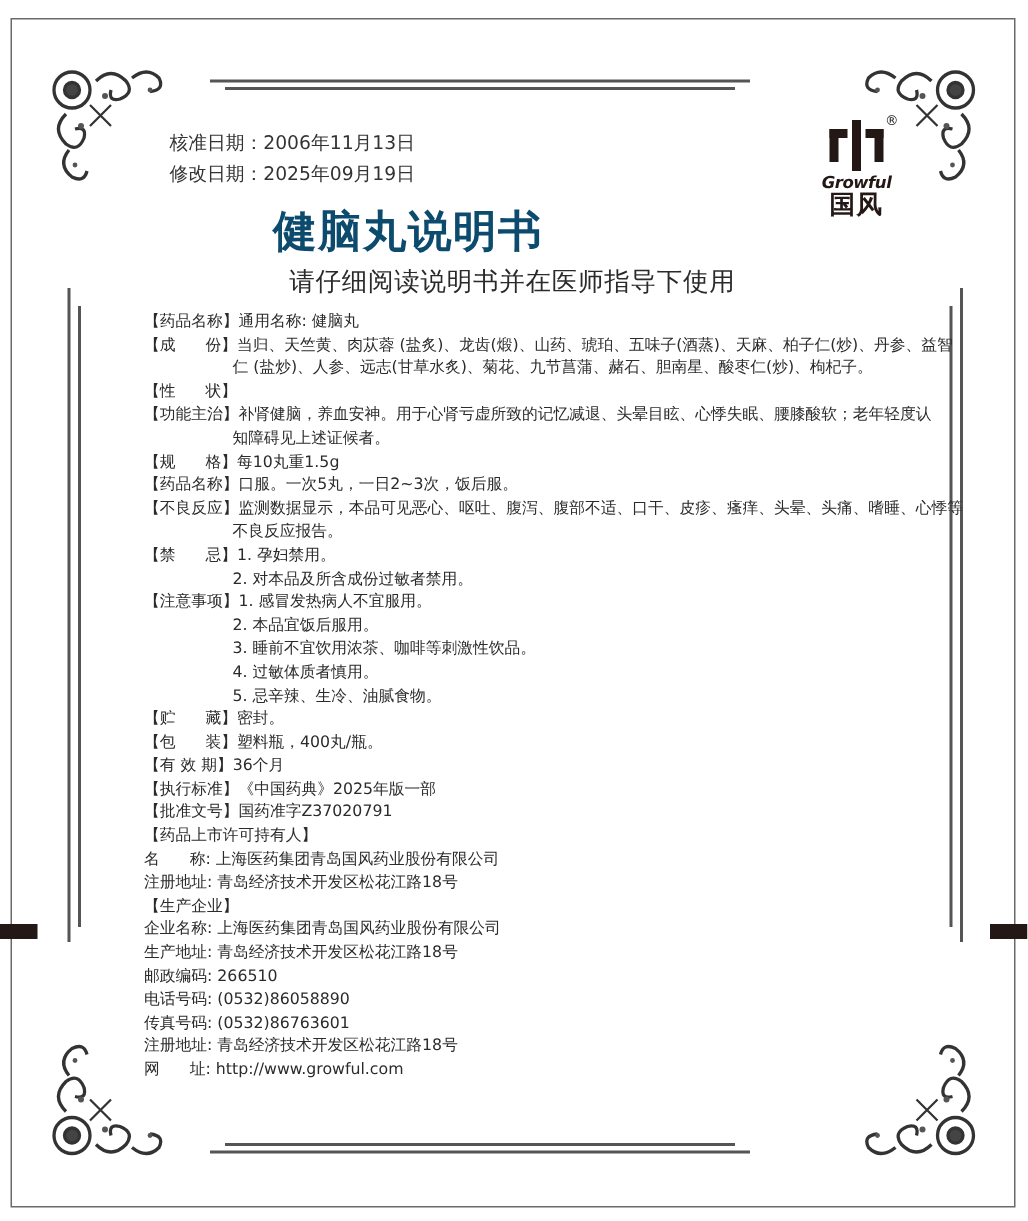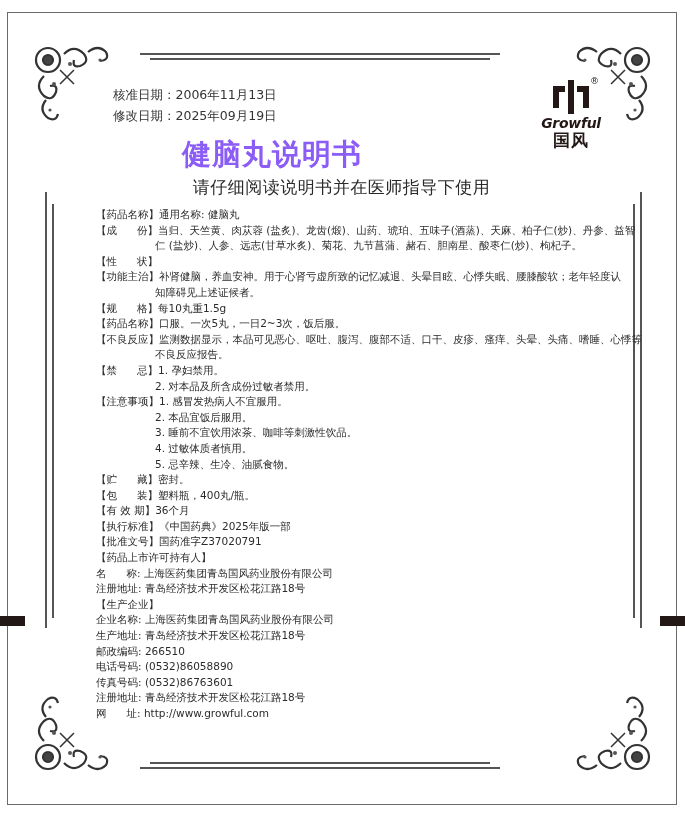--- a/index.html
+++ b/index.html
@@ -13,24 +13,24 @@
   .vline { position:absolute; background:#555; }
   .corner { position:absolute; width:100px; height:92px; }
   .corner svg { width:100%; height:100%; }
   .corner.tr { transform:scaleX(-1); }
   .corner.bl { transform:scaleY(-1); }
   .corner.br { transform:scale(-1,-1); }
   .dates { position:absolute; left:113px; top:84px; font-size:12.5px; line-height:21px; color:#333; }
   .logo { position:absolute; left:536px; top:78px; width:70px; text-align:center; }
   .logo .mark { width:44px; height:36px; margin:0 auto; position:relative; }
   .logo .reg { position:absolute; right:-6px; top:-2px; font-size:9px; color:#222; }
-  .logo .en { font-family:"DejaVu Sans",sans-serif; font-weight:bold; font-style:italic; font-size:14px; color:#231815; margin-top:1px; letter-spacing:-0.3px; }
+  .logo .en { font-family:"DejaVu Sans",sans-serif; font-weight:bold; font-style:italic; font-size:11px; color:#231815; margin-top:1px; letter-spacing:-0.3px; }
   .logo .cn { font-weight:bold; font-size:17px; color:#231815; line-height:18px; letter-spacing:1px; }
   .title { position:absolute; left:0; width:544px; top:135px; text-align:center;
-           font-size:29px; font-weight:bold; color:#8b5cf6; letter-spacing:1px; }
+           font-size:29px; font-weight:bold; color:#0c4a6e; letter-spacing:1px; }
   .subtitle { position:absolute; left:0; width:683px; top:176px; text-align:center;
               font-size:17px; color:#2a2a2a; letter-spacing:0.5px; }
   .body { position:absolute; left:96px; top:207px; width:420px; font-size:10.5px; line-height:15.6px; color:#2b2b2b; }
   .row { display:flex; }
   .label { white-space:pre; flex:0 0 auto; }
   .val { flex:1 1 auto; }
   .cont { padding-left:59px; }
   .kv { display:flex; }
   .kv .k { white-space:pre; }
 </style>

